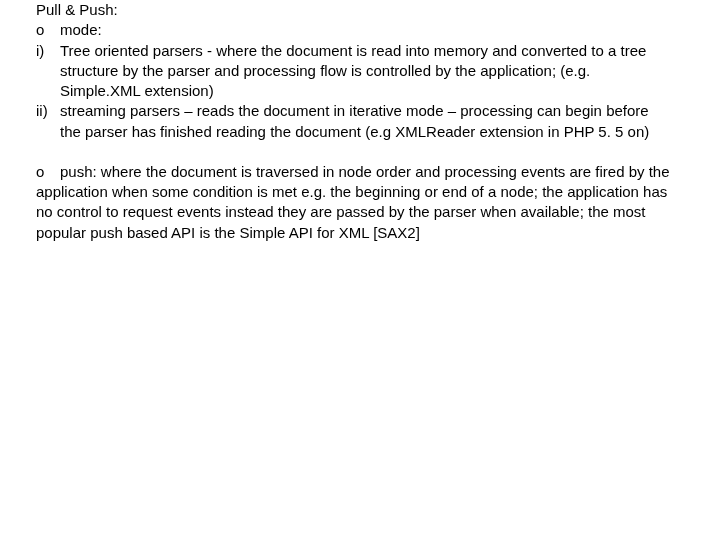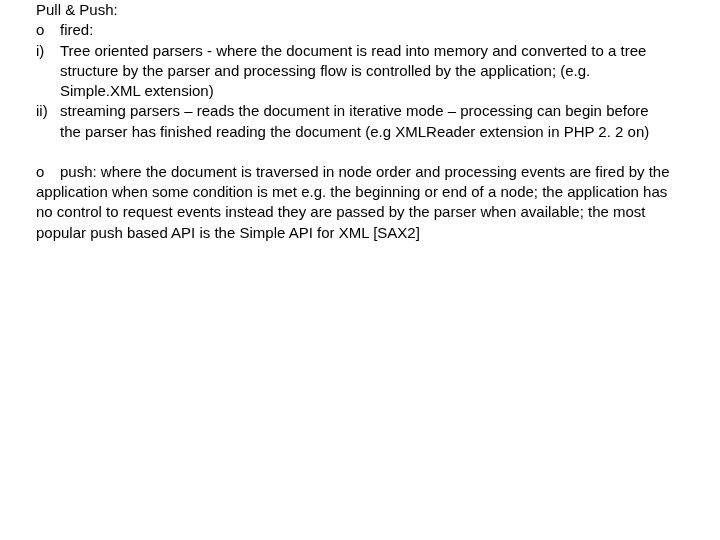--- a/index.html
+++ b/index.html
@@ -54,28 +54,28 @@
   </style>
 </head>
 <body>
 
 <div class="slide">
   <div class="content">
     <div class="section-heading">Pull &amp; Push:</div>
     <div class="list">
       <div class="list-item">
         <span class="marker">o</span>
-        <span class="item-text">fired:</span>
+        <span class="item-text">mode:</span>
       </div>
       <div class="list-item">
         <span class="marker">i)</span>
         <span class="item-text">Tree oriented parsers - where the document is read into memory and converted to a tree structure by the parser and processing flow is controlled by the application; (e.g. Simple.XML extension)</span>
       </div>
       <div class="list-item">
         <span class="marker">ii)</span>
-        <span class="item-text">streaming parsers – reads the document in iterative mode – processing can begin before the parser has finished reading the document (e.g XMLReader extension in PHP 2. 2 on)</span>
+        <span class="item-text">streaming parsers – reads the document in iterative mode – processing can begin before the parser has finished reading the document (e.g XMLReader extension in PHP 5. 5 on)</span>
       </div>
     </div>
     <div class="para">
       <span class="marker" style="display:inline-block;min-width:24px;">o</span><span>push: where the document is traversed in node order and processing events are fired by the application when some condition is met e.g. the beginning or end of a node; the application has no control to request events instead they are passed by the parser when available; the most popular push based API is the Simple API for XML [SAX2]</span>
     </div>
   </div>
 </div>
 
 </body></html>

